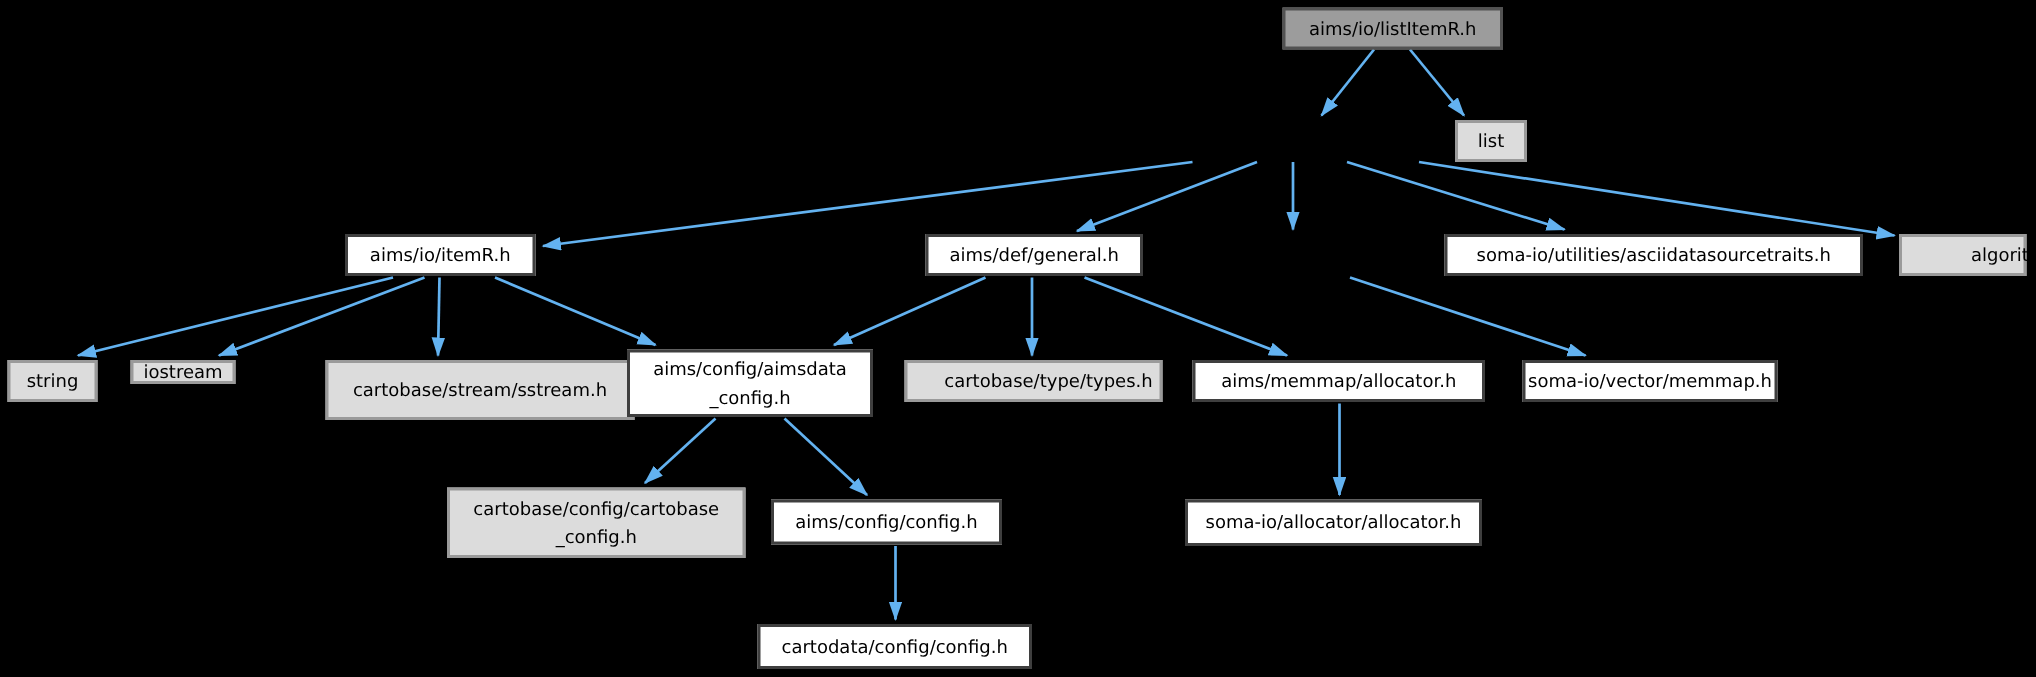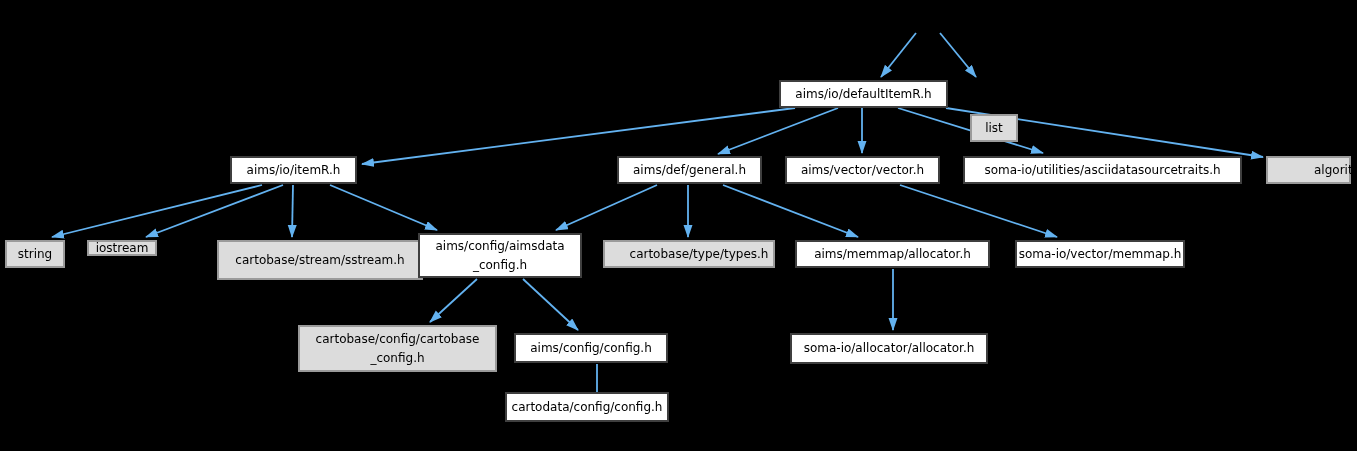--- a/index.html
+++ b/index.html
@@ -49,33 +49,32 @@
         <line x1="688" y1="185" x2="688" y2="237" stroke="#63b2f0" stroke-width="1.8" marker-end="url(#arrowhead)"></line>
         <line x1="723" y1="185" x2="858" y2="237" stroke="#63b2f0" stroke-width="1.8" marker-end="url(#arrowhead)"></line>
         <line x1="900" y1="185" x2="1057" y2="237" stroke="#63b2f0" stroke-width="1.8" marker-end="url(#arrowhead)"></line>
         <line x1="477" y1="279" x2="430" y2="322" stroke="#63b2f0" stroke-width="1.8" marker-end="url(#arrowhead)"></line>
         <line x1="523" y1="279" x2="578" y2="330" stroke="#63b2f0" stroke-width="1.8" marker-end="url(#arrowhead)"></line>
         <line x1="893" y1="269" x2="893" y2="330" stroke="#63b2f0" stroke-width="1.8" marker-end="url(#arrowhead)"></line>
         <line x1="597" y1="364" x2="597" y2="413" stroke="#63b2f0" stroke-width="1.8" marker-end="url(#arrowhead)"></line>
       </g>
   </svg>
 
-    <div class="node white" style="left: 779px; top: 80px; width: 169px; height: 28px;"><span class="lbl">aims/io/defaultItemR.h</span></div>
-    <div class="node gray" style="left: 970px; top: 80px; width: 48px; height: 28px; margin-top: 34px;"><span class="lbl">list</span></div>
+<div class="node main" style="left: 855px; top: 5px; width: 147px; height: 28px;"><span class="lbl">aims/io/listItemR.h</span></div>
+    <div class="node gray" style="left: 970px; top: 80px; width: 48px; height: 28px;"><span class="lbl">list</span></div>
     <div class="node white" style="left: 230px; top: 156px; width: 127px; height: 28px;"><span class="lbl">aims/io/itemR.h</span></div>
     <div class="node white" style="left: 617px; top: 156px; width: 145px; height: 28px;"><span class="lbl">aims/def/general.h</span></div>
-    <div class="node white" style="left: 785px; top: 156px; width: 155px; height: 28px;"><span class="lbl">aims/vector/vector.h</span></div>
     <div class="node white" style="left: 963px; top: 156px; width: 279px; height: 28px;"><span class="lbl">soma-io/utilities/asciidatasourcetraits.h</span></div>
     <div class="node gray" style="left: 1266px; top: 156px; width: 85px; height: 28px; padding-left: 46px;"><span class="lbl">algorithm</span></div>
     <div class="node gray" style="left: 5px; top: 240px; width: 60px; height: 28px;"><span class="lbl">string</span></div>
     <div class="node gray" style="left: 87px; top: 240px; width: 70px; height: 16px;"><span class="lbl">iostream</span></div>
     <div class="node gray" style="left: 189px; top: 240px; width: 206px; height: 40px; margin-left: 28px;"><span class="lbl">cartobase/stream/sstream.h</span></div>
     <div class="node white" style="left: 418px; top: 233px; width: 164px; height: 45px;"><span class="lbl">aims/config/aimsdata
 _config.h</span></div>
     <div class="node gray" style="left: 603px; top: 240px; width: 172px; height: 28px; padding-left: 20px;"><span class="lbl">cartobase/type/types.h</span></div>
     <div class="node white" style="left: 795px; top: 240px; width: 195px; height: 28px;"><span class="lbl">aims/memmap/allocator.h</span></div>
     <div class="node white" style="left: 1015px; top: 240px; width: 170px; height: 28px;"><span class="lbl">soma-io/vector/memmap.h</span></div>
     <div class="node gray" style="left: 298px; top: 325px; width: 199px; height: 47px;"><span class="lbl">cartobase/config/cartobase
 _config.h</span></div>
     <div class="node white" style="left: 514px; top: 333px; width: 154px; height: 30px;"><span class="lbl">aims/config/config.h</span></div>
     <div class="node white" style="left: 790px; top: 333px; width: 198px; height: 31px;"><span class="lbl">soma-io/allocator/allocator.h</span></div>
-    <div class="node white" style="left: 505px; top: 392px; width: 164px; height: 30px;"><span class="lbl">cartodata/config/config.h</span></div>
+    <div class="node white" style="left: 505px; top: 416px; width: 183px; height: 30px;"><span class="lbl">cartodata/config/config.h</span></div>
   </div>
 
 </body></html>

